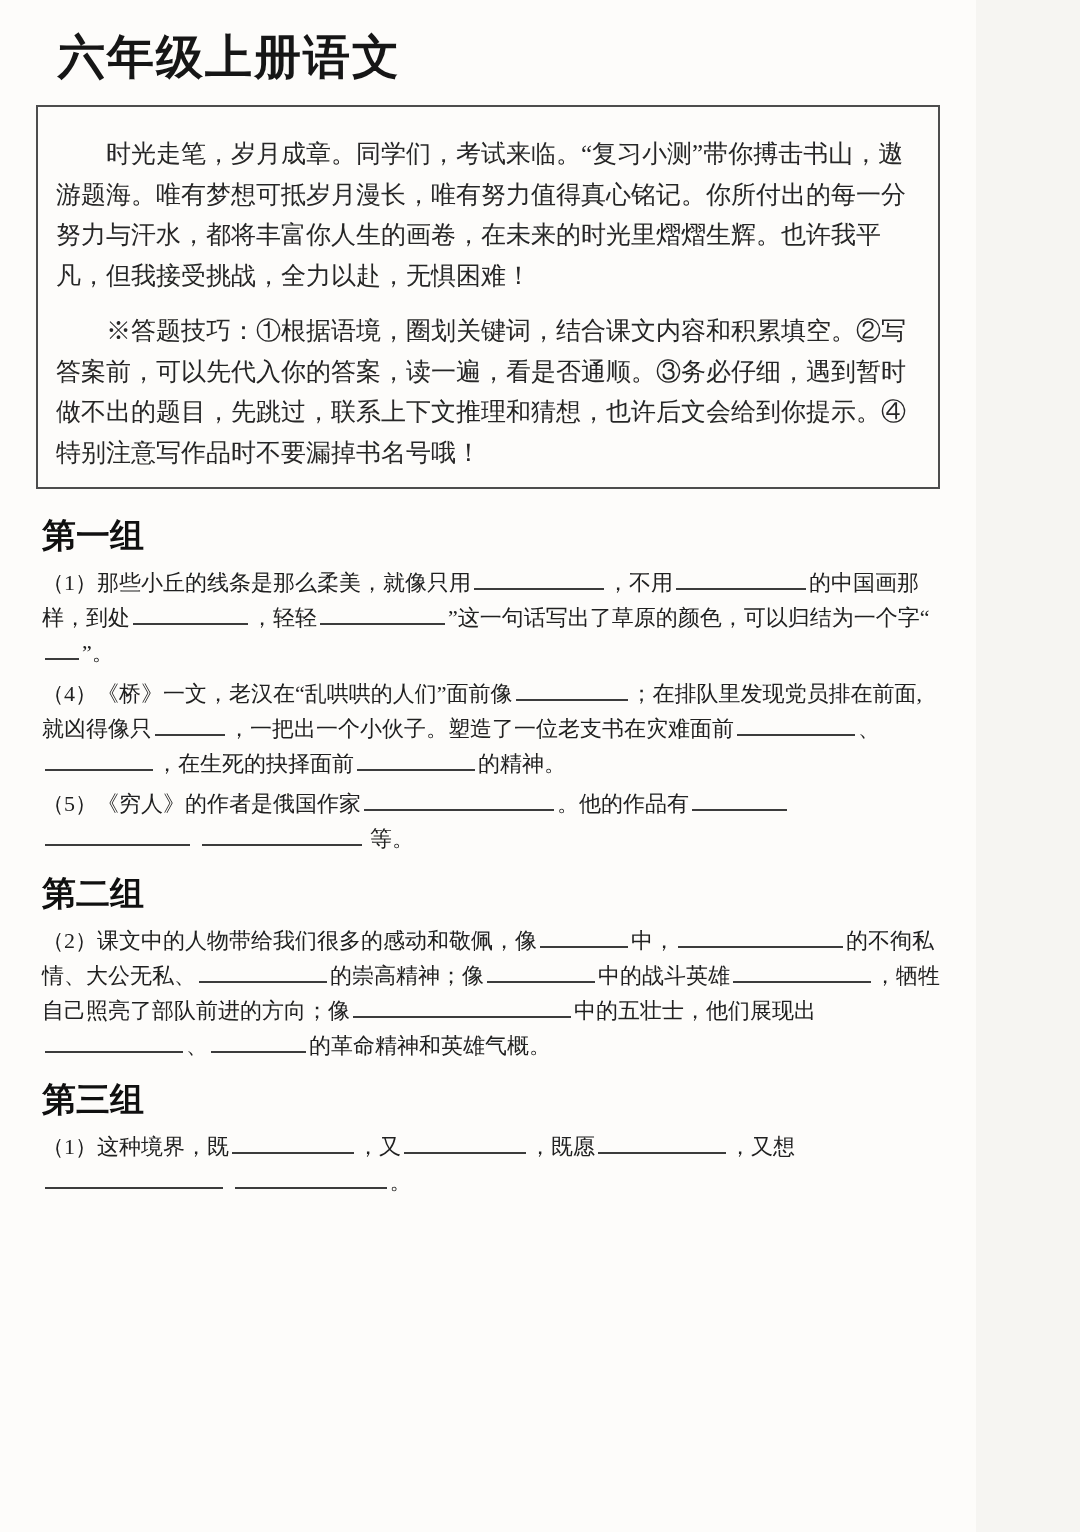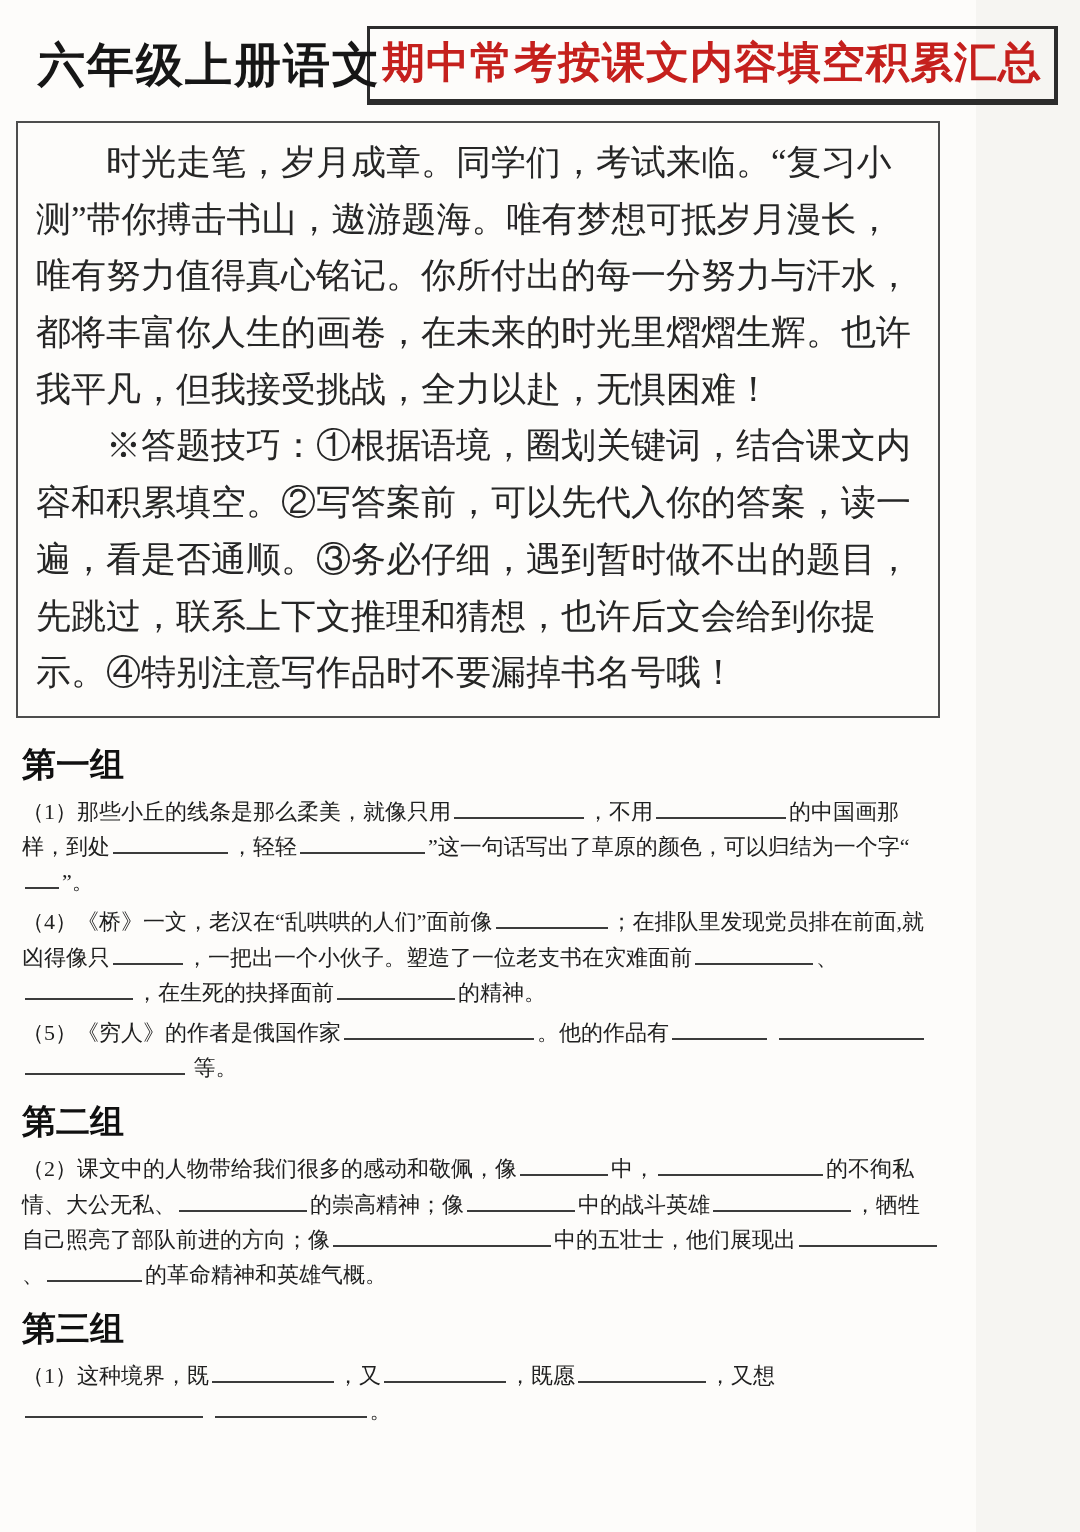--- a/index.html
+++ b/index.html
@@ -9,21 +9,21 @@
     height: 1532px;
     margin: 0 auto;
     font-family: "Liberation Serif", "DejaVu Serif", serif;
     color: #1e1e1e;
     overflow: hidden;
   }
   .page {
     width: 976px;
     height: 1532px;
     background: #fdfcfa;
-    padding: 26px 36px 10px 16px;
+    padding: 26px 36px 10px 36px;
   }
 
   
   .header {
     display: flex;
     align-items: center;
     white-space: nowrap;
     margin-left: 22px;
     margin-bottom: 16px;
   }
@@ -50,24 +50,25 @@
     color: #c5201d;
   }
 
   
   .intro {
     border: 2px solid #4d4d4d;
     padding: 12px 18px 14px 18px;
     margin-bottom: 24px;
   }
   .intro p {
-    font-size: 35px;
+    font-size: 25px;
     line-height: 1.62;
     text-indent: 2em;
     color: #262626;
+    margin-top: 15px;
   }
 
   
   .group { margin-bottom: 14px; }
   .group-title {
     font-size: 34px;
     font-weight: bold;
     color: #101010;
     margin: 10px 0 6px 6px;
   }
@@ -86,23 +87,20 @@
     vertical-align: baseline;
   }
 </style>
 </head>
 <body>
 
 <div class="page">
 
   <div class="header">
     <span class="title-black">六年级上册语文</span>
-    <span class="title-red-box">
-      <span class="title-red">期中常考按课文内容填空积累汇总</span>
-    </span>
   </div>
 
   <div class="intro">
     <p>时光走笔，岁月成章。同学们，考试来临。“复习小测”带你搏击书山，遨游题海。唯有梦想可抵岁月漫长，唯有努力值得真心铭记。你所付出的每一分努力与汗水，都将丰富你人生的画卷，在未来的时光里熠熠生辉。也许我平凡，但我接受挑战，全力以赴，无惧困难！</p>
     <p>※答题技巧：①根据语境，圈划关键词，结合课文内容和积累填空。②写答案前，可以先代入你的答案，读一遍，看是否通顺。③务必仔细，遇到暂时做不出的题目，先跳过，联系上下文推理和猜想，也许后文会给到你提示。④特别注意写作品时不要漏掉书名号哦！</p>
   </div>
 
   <div>
       <section class="group">
         <h3 class="group-title">第一组</h3>

